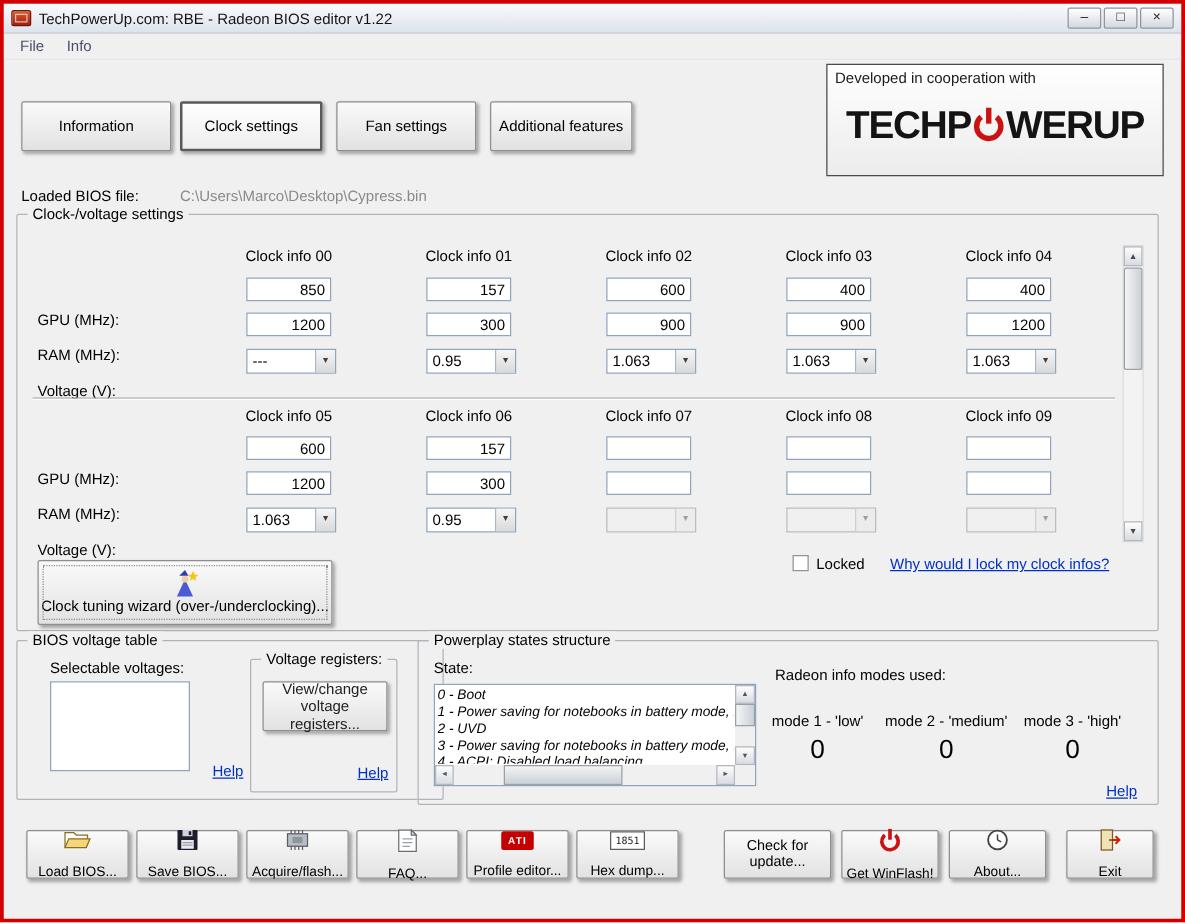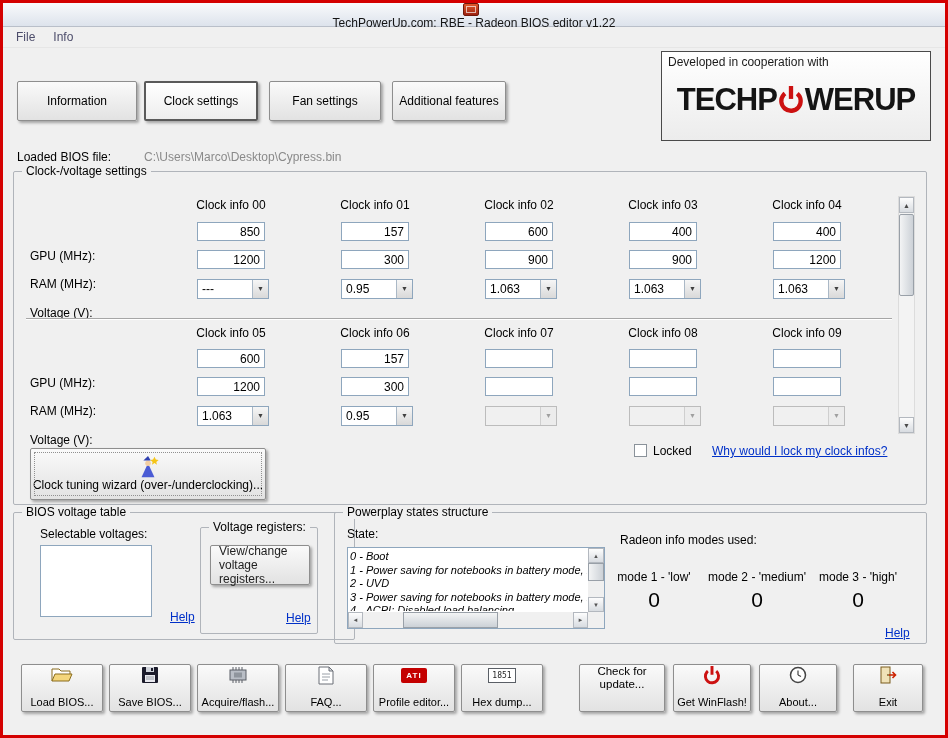--- a/index.html
+++ b/index.html
@@ -3,21 +3,21 @@
 <meta charset="utf-8">
 <style>
   * { margin:0; padding:0; box-sizing:border-box; }
   html,body { background:#ffffff; }
   body { font-family:"Liberation Sans", sans-serif; }
   .win { position:relative; width:948px; height:738px; border:3px solid #d40000; background:#f0f0f0; overflow:hidden; }
 
   
   .titlebar { position:absolute; top:0; left:0; right:0; height:24px;
     background:linear-gradient(#f9fafc,#dde3ec); border-bottom:1px solid #b9bfc9;
-    display:flex; align-items:center; padding:0 6px;flex-direction:column; }
+    display:flex; align-items:center; padding:0 6px; }
   .title-icon { width:16px; height:13px; background:linear-gradient(#e0592b,#9c2210);
     border:1px solid #70170a; border-radius:2px; margin-right:6px; position:relative; flex:none; }
   .title-icon::after { content:""; position:absolute; inset:2px; border:1px solid rgba(255,255,255,.65); }
   .title-text { font-size:12px; color:#141414; white-space:nowrap; }
   .win-btns { margin-left:auto; display:flex; gap:2px; }
   .win-btn { width:27px; height:17px; border:1px solid #8f969e; border-radius:2px;
     background:linear-gradient(#ffffff,#d4d8de); font-size:11px; line-height:15px;
     text-align:center; color:#222; cursor:pointer; }
 
   
@@ -93,25 +93,25 @@
   .sb.left { left:0; top:0; width:15px; height:16px; line-height:15px; }
   .sb.right { right:0; top:0; width:15px; height:16px; line-height:15px; }
   .sb-hthumb { position:absolute; top:0; left:55px; width:95px; height:16px;
     background:linear-gradient(#f3f4f5,#ccd1d7); border:1px solid #99a0a8; }
   .lb-corner { position:absolute; right:0; bottom:0; width:16px; height:16px; background:#f0f0f0; }
 
   .mode-block { position:absolute; text-align:center; }
   .mode-label { font-size:12px; color:#000; white-space:nowrap; }
   .mode-value { font-size:21px; color:#000; margin-top:4px; }
 
-  .small-btn { display:flex; align-items:center; justify-content:center; 
+  .small-btn { display:flex; align-items:center; justify-content:center; text-align:center;
     font-size:12px; color:#222; padding:8px; }
 
-  .footer-btn { position:absolute; top:661px; height:48px;
-    display:flex; flex-direction:column; align-items:center; gap:11px; }
+  .footer-btn { position:absolute; top:661px; height:39px;
+    display:flex; flex-direction:column; align-items:center; justify-content:center; gap:11px; }
   .fb-label { font-size:11px; color:#000; white-space:nowrap; }
   .footer-btn.no-icon .fb-label { white-space:normal; text-align:center; font-size:11.5px; line-height:13px; }
   .fb-icon { height:20px; display:flex; align-items:center; justify-content:center; }
   .ati-badge { display:inline-block; background:#c40000; color:#fff; font-size:8px; font-weight:bold;
     padding:3px 5px; border-radius:2px; letter-spacing:1px; }
   .hex-badge { display:inline-block; border:1px solid #5a5f66; background:#fff; color:#222;
     font-family:"DejaVu Sans Mono", monospace; font-size:8px; padding:2px 3px; }
 </style>
 </head>
 <body>

